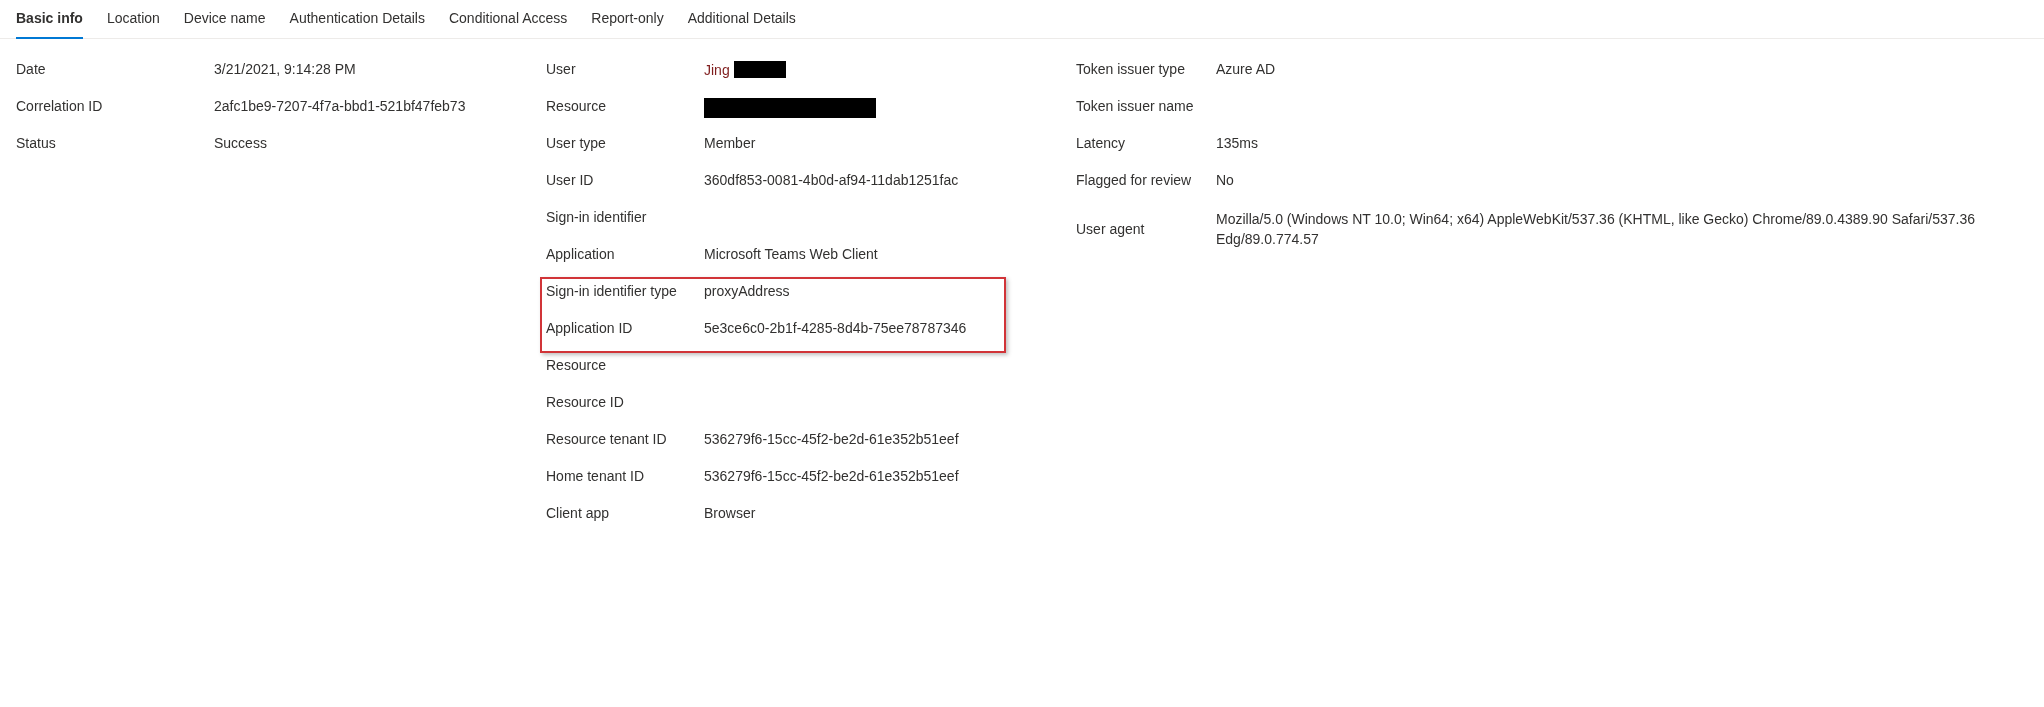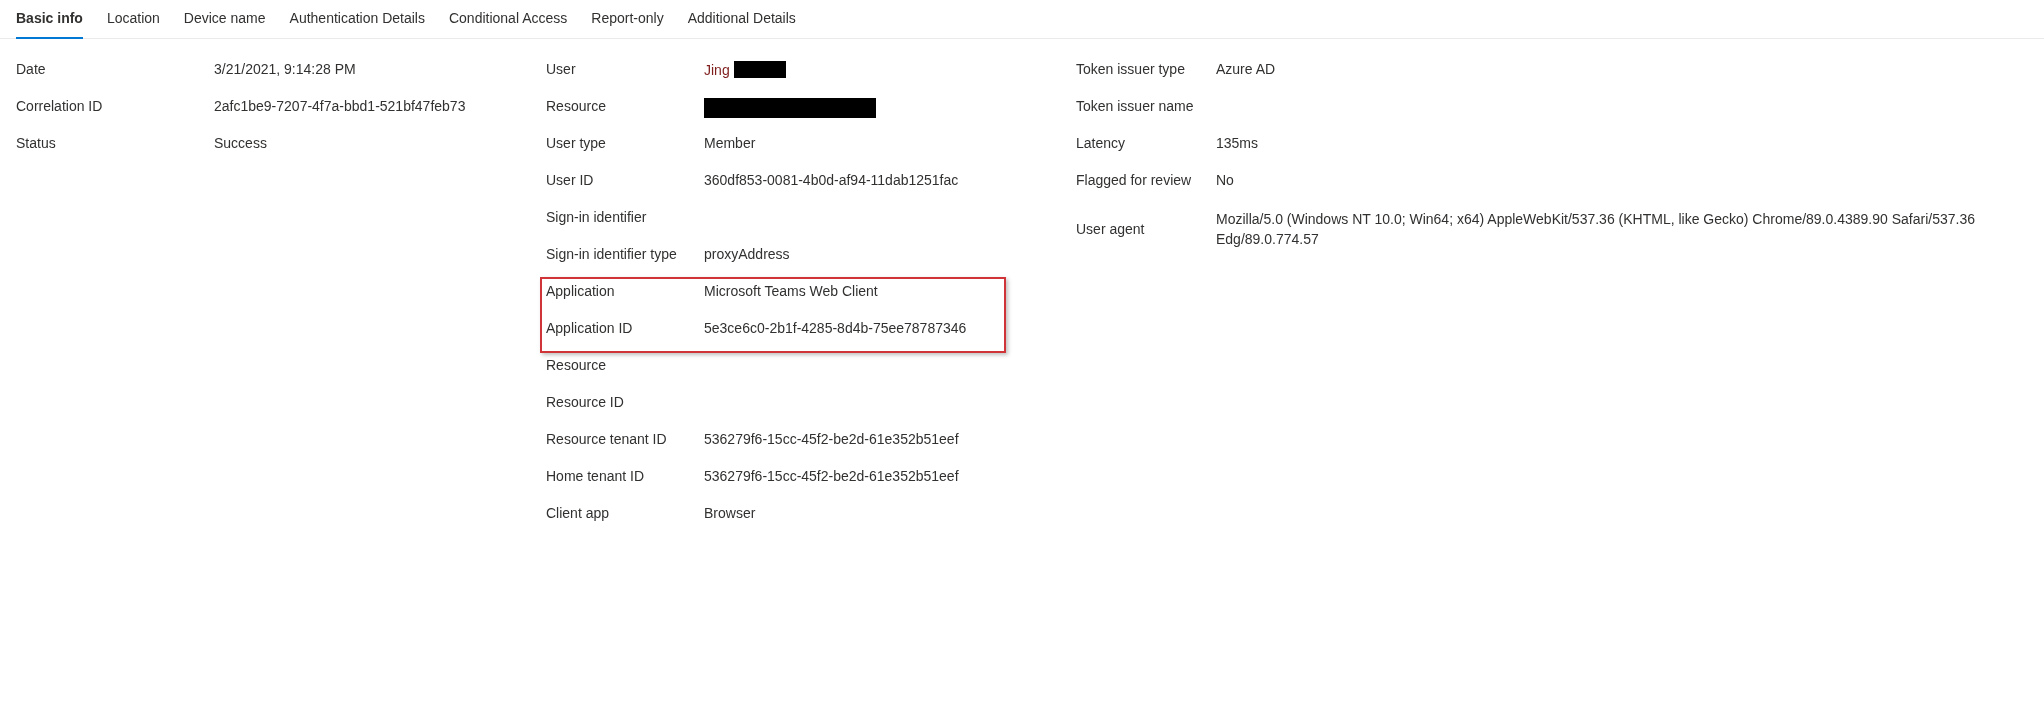--- a/index.html
+++ b/index.html
@@ -132,26 +132,26 @@
     </div>
     <div class="row">
       <div class="label">User ID</div>
       <div class="value">360df853-0081-4b0d-af94-11dab1251fac</div>
     </div>
     <div class="row">
       <div class="label">Sign-in identifier</div>
       <div class="value"></div>
     </div>
     <div class="row">
+      <div class="label">Application</div>
+      <div class="value">Microsoft Teams Web Client</div>
+    </div>
+    <div class="row">
       <div class="label">Sign-in identifier type</div>
       <div class="value">proxyAddress</div>
-    </div>
-    <div class="row">
-      <div class="label">Application</div>
-      <div class="value">Microsoft Teams Web Client</div>
     </div>
     <div class="row">
       <div class="label">Application ID</div>
       <div class="value">5e3ce6c0-2b1f-4285-8d4b-75ee78787346</div>
     </div>
     <div class="row">
       <div class="label">Resource</div>
       <div class="value"></div>
     </div>
     <div class="row">

